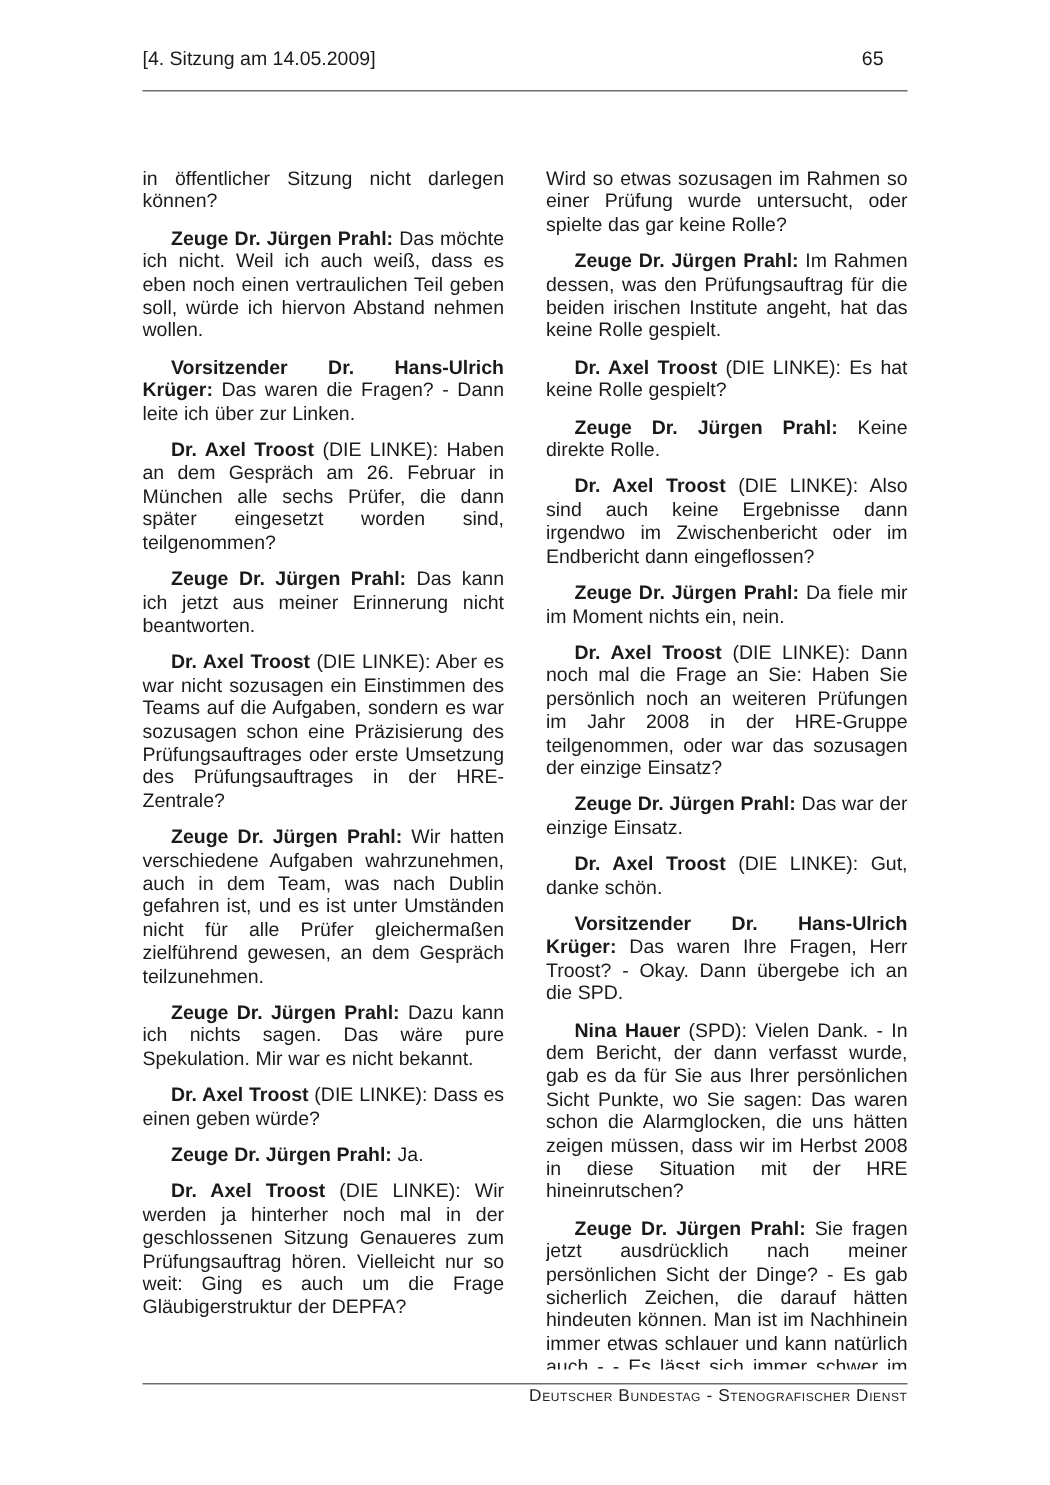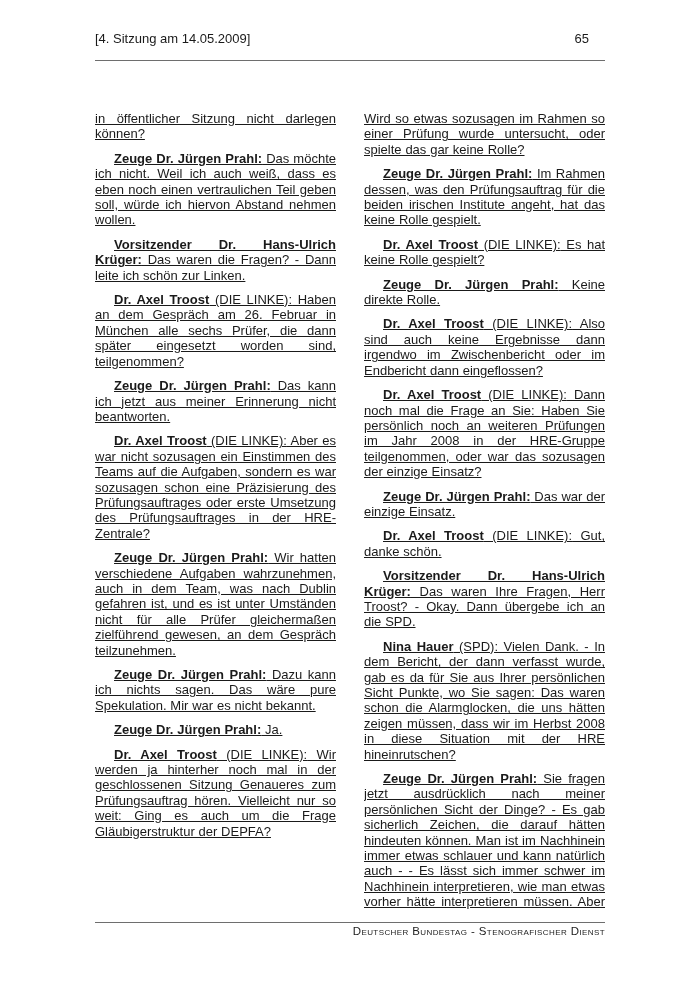--- a/index.html
+++ b/index.html
@@ -19,21 +19,21 @@
     position: absolute; right: 16px; top: 0;
   }
   .rule {
     position: absolute; left: 95px; width: 510px; height: 0;
     border-top: 1.2px solid #6e6e6e;
   }
   .header-rule { top: 60px; }
   .footer-rule { top: 922px; }
   .content {
     position: absolute; left: 95px; top: 111px; width: 510px; height: 802px;
-    display: flex; gap: 28px; overflow: hidden; text-decoration: underline;
+    display: flex; gap: 28px; overflow: hidden;
   }
   .col { width: 246px; overflow: hidden; }
   p.para {
     margin: 9px 0 0 0;
     font-size: 13px;
     line-height: 15.4px;
     text-align: justify;
     text-indent: 19px;
     hyphens: auto;
     -webkit-hyphens: auto;
@@ -56,35 +56,37 @@
 <div class="header">
   <div>[4. Sitzung am 14.05.2009]</div>
   <div class="page-num">65</div>
 </div>
 <div class="rule header-rule"></div>
 
 <div class="content">
   <div class="col" id="col-left">
       <p class="para continuation"><span>in öffentlicher Sitzung nicht darlegen können?</span></p>
       <p class="para"><b>Zeuge Dr. Jürgen Prahl:</b><span> Das möchte ich nicht. Weil ich auch weiß, dass es eben noch einen vertraulichen Teil geben soll, würde ich hiervon Abstand nehmen wollen.</span></p>
-      <p class="para"><b>Vorsitzender Dr. Hans-Ulrich Krüger:</b><span> Das waren die Fragen? - Dann leite ich schön zur Linken.</span></p>
+      <p class="para"><b>Vorsitzender Dr. Hans-Ulrich Krüger:</b><span> Das waren die Fragen? - Dann leite ich über zur Linken.</span></p>
       <p class="para"><b>Dr. Axel Troost</b><span> (DIE LINKE):</span><span> Haben an dem Gespräch am 26. Februar in München alle sechs Prüfer, die dann später eingesetzt worden sind, teilgenommen?</span></p>
       <p class="para"><b>Zeuge Dr. Jürgen Prahl:</b><span> Das kann ich jetzt aus meiner Erinnerung nicht beantworten.</span></p>
       <p class="para"><b>Dr. Axel Troost</b><span> (DIE LINKE):</span><span> Aber es war nicht sozusagen ein Einstimmen des Teams auf die Aufgaben, sondern es war sozusagen schon eine Präzisierung des Prüfungsauftrages oder erste Umsetzung des Prüfungsauftrages in der HRE-Zentrale?</span></p>
       <p class="para"><b>Zeuge Dr. Jürgen Prahl:</b><span> Wir hatten verschiedene Aufgaben wahrzunehmen, auch in dem Team, was nach Dublin gefahren ist, und es ist unter Umständen nicht für alle Prüfer gleichermaßen zielführend gewesen, an dem Gespräch teilzunehmen.</span></p>
       <p class="para"><b>Zeuge Dr. Jürgen Prahl:</b><span> Dazu kann ich nichts sagen. Das wäre pure Spekulation. Mir war es nicht bekannt.</span></p>
+      <p class="para"><b>Dr. Axel Troost</b><span> (DIE LINKE):</span><span> Dass es einen geben würde?</span></p>
       <p class="para"><b>Zeuge Dr. Jürgen Prahl:</b><span> Ja.</span></p>
       <p class="para"><b>Dr. Axel Troost</b><span> (DIE LINKE):</span><span> Wir werden ja hinterher noch mal in der geschlossenen Sitzung Genaueres zum Prüfungsauftrag hören. Vielleicht nur so weit: Ging es auch um die Frage Gläubigerstruktur der DEPFA?</span></p>
     </div>
   <div class="col" id="col-right">
       <p class="para continuation"><span>Wird so etwas sozusagen im Rahmen so einer Prüfung wurde untersucht, oder spielte das gar keine Rolle?</span></p>
       <p class="para"><b>Zeuge Dr. Jürgen Prahl:</b><span> Im Rahmen dessen, was den Prüfungsauftrag für die beiden irischen Institute angeht, hat das keine Rolle gespielt.</span></p>
       <p class="para"><b>Dr. Axel Troost</b><span> (DIE LINKE):</span><span> Es hat keine Rolle gespielt?</span></p>
       <p class="para"><b>Zeuge Dr. Jürgen Prahl:</b><span> Keine direkte Rolle.</span></p>
       <p class="para"><b>Dr. Axel Troost</b><span> (DIE LINKE):</span><span> Also sind auch keine Ergebnisse dann irgendwo im Zwischenbericht oder im Endbericht dann eingeflossen?</span></p>
+      <p class="para"><b>Zeuge Dr. Jürgen Prahl:</b><span> Da fiele mir im Moment nichts ein, nein.</span></p>
       <p class="para"><b>Dr. Axel Troost</b><span> (DIE LINKE):</span><span> Dann noch mal die Frage an Sie: Haben Sie persönlich noch an weiteren Prüfungen im Jahr 2008 in der HRE-Gruppe teilgenommen, oder war das sozusagen der einzige Einsatz?</span></p>
       <p class="para"><b>Zeuge Dr. Jürgen Prahl:</b><span> Das war der einzige Einsatz.</span></p>
       <p class="para"><b>Dr. Axel Troost</b><span> (DIE LINKE):</span><span> Gut, danke schön.</span></p>
       <p class="para"><b>Vorsitzender Dr. Hans-Ulrich Krüger:</b><span> Das waren Ihre Fragen, Herr Troost? - Okay. Dann übergebe ich an die SPD.</span></p>
       <p class="para"><b>Nina Hauer</b><span> (SPD):</span><span> Vielen Dank. - In dem Bericht, der dann verfasst wurde, gab es da für Sie aus Ihrer persönlichen Sicht Punkte, wo Sie sagen: Das waren schon die Alarmglocken, die uns hätten zeigen müssen, dass wir im Herbst 2008 in diese Situation mit der HRE hineinrutschen?</span></p>
       <p class="para"><b>Zeuge Dr. Jürgen Prahl:</b><span> Sie fragen jetzt ausdrücklich nach meiner persönlichen Sicht der Dinge? - Es gab sicherlich Zeichen, die darauf hätten hindeuten können. Man ist im Nachhinein immer etwas schlauer und kann natürlich auch - - Es lässt sich immer schwer im Nachhinein interpretieren, wie man etwas vorher hätte interpretieren müssen. Aber ich gehe mal davon aus, dass bestimmte Miss-</span></p>
     </div>
 </div>
 
 <div class="rule footer-rule"></div>

